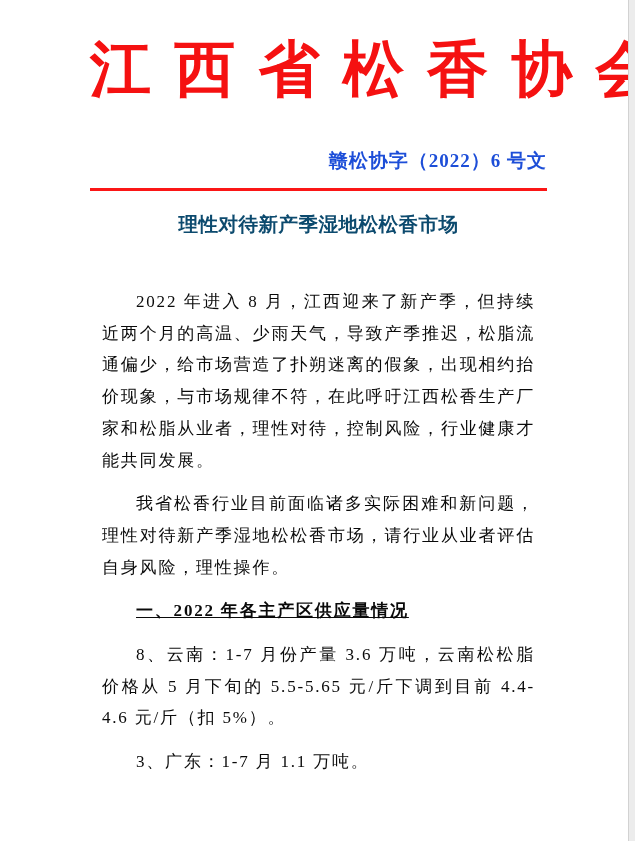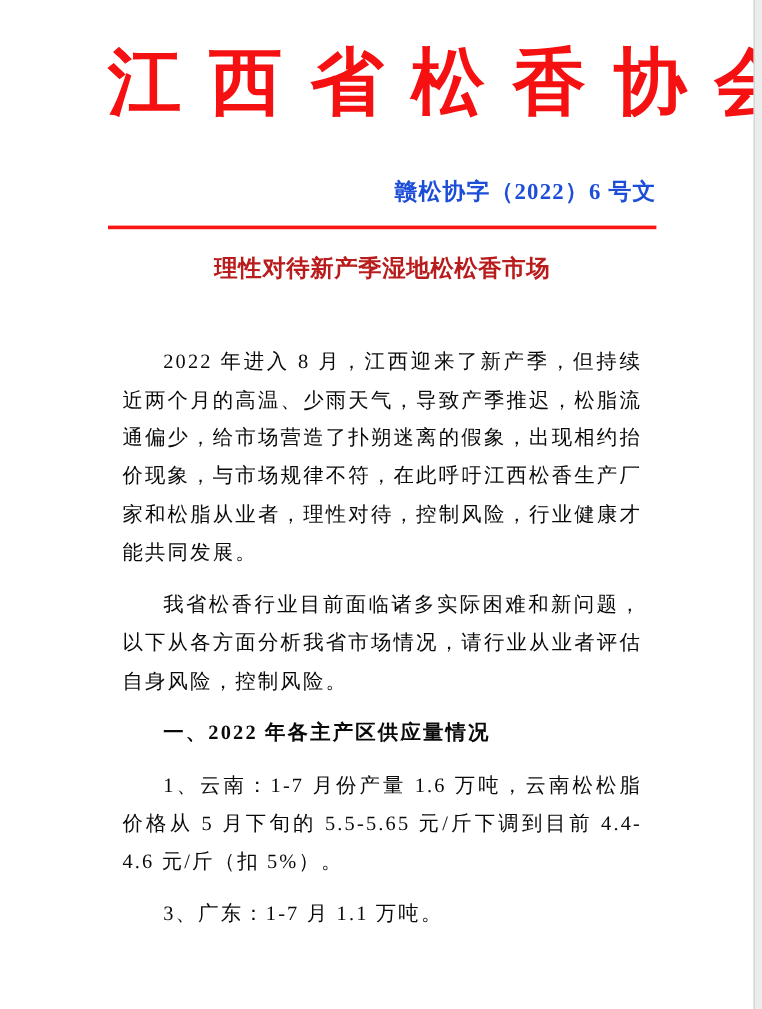--- a/index.html
+++ b/index.html
@@ -55,57 +55,58 @@
     background: #fb1616;
     border: none;
   }
   .subject-title {
     margin-top: 22px;
     text-align: center;
     font-weight: bold;
     font-size: 19.5px;
     line-height: 24px;
     letter-spacing: 0.5px;
-    color: #b91c1c;
+    color: #0c4a6e;
   }
   .doc-body {
     margin-top: 49px;
     font-size: 17px;
     line-height: 31.7px;
     letter-spacing: 1.8px;
     text-align: justify;
     color: #0a0a0a;
   }
   .doc-body p {
     text-indent: 2em;
     margin: 12px;
   }
   .doc-body p.section-heading {
     font-weight: bold;
     text-align: left;
+    text-decoration: underline;
   }
 </style>
 </head>
 <body>
 
 <div class="page">
   <div class="sheet">
 
     <div class="association-title">江 西 省 松 香 协 会</div>
 
     <div class="doc-number">赣松协字（2022）6 号文</div>
 
     <hr class="red-rule">
 
     <div class="subject-title">理性对待新产季湿地松松香市场</div>
 
     <div class="doc-body">
       <p>2022 年进入 8 月，江西迎来了新产季，但持续近两个月的高温、少雨天气，导致产季推迟，松脂流通偏少，给市场营造了扑朔迷离的假象，出现相约抬价现象，与市场规律不符，在此呼吁江西松香生产厂家和松脂从业者，理性对待，控制风险，行业健康才能共同发展。</p>
-      <p>我省松香行业目前面临诸多实际困难和新问题，以下从各方面分析我省市场情况，请行业从业者评估自身风险，控制风险。</p>
+      <p>我省松香行业目前面临诸多实际困难和新问题，理性对待新产季湿地松松香市场，请行业从业者评估自身风险，理性操作。</p>
       <p class="section-heading">一、2022 年各主产区供应量情况</p>
-      <p>1、云南：1-7 月份产量 1.6 万吨，云南松松脂价格从 5 月下旬的 5.5-5.65 元/斤下调到目前 4.4-4.6 元/斤（扣 5%）。</p>
+      <p>8、云南：1-7 月份产量 3.6 万吨，云南松松脂价格从 5 月下旬的 5.5-5.65 元/斤下调到目前 4.4-4.6 元/斤（扣 5%）。</p>
       <p>3、广东：1-7 月 1.1 万吨。</p>
 
     </div>
 
   </div>
   <div class="page-edge"></div>
 </div>
 
 </body></html>

